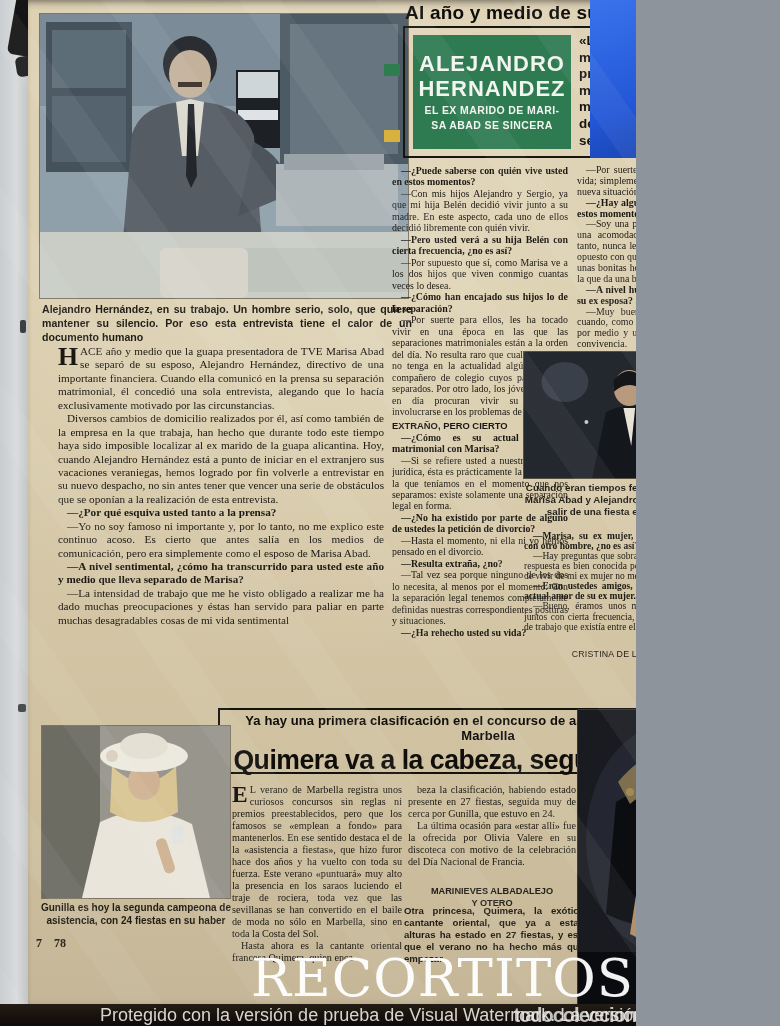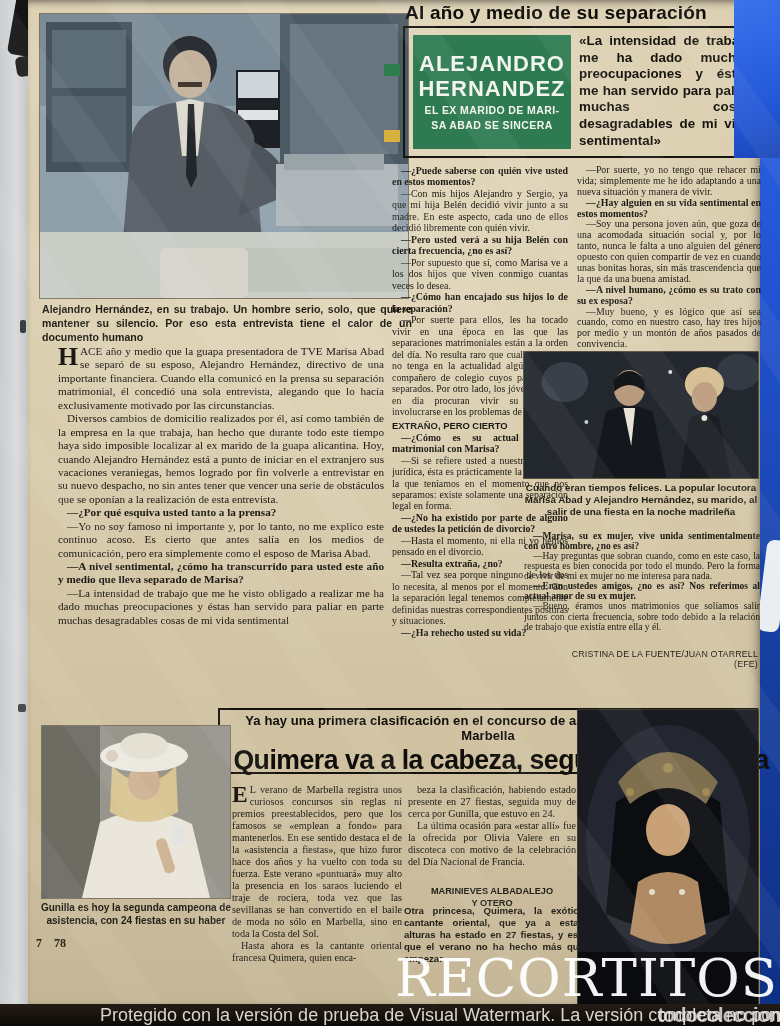--- a/index.html
+++ b/index.html
@@ -1,16 +1,16 @@
 <!DOCTYPE html>
 <html><head>
 <meta charset="utf-8">
 <style>
   html,body{margin:0;padding:0;background:#8e949c;}
-  .scene{position:relative;width:780px;height:1026px;overflow:hidden;
+  .scene{position:relative;width:636px;height:1026px;overflow:hidden;
          font-family:"Liberation Serif",serif;background:#a16207;}
 
   
   .left-margin{position:absolute;left:0;top:0;width:30px;height:1026px;
     background:linear-gradient(90deg,#c8ccce 0%,#d8dadb 55%,#bfc2c4 100%);}
   .blob1{position:absolute;left:12px;top:-6px;width:27px;height:62px;background:#151515;
     border-radius:6px;transform:rotate(10deg);}
   .blob2{position:absolute;left:16px;top:56px;width:21px;height:20px;background:#1d1d1d;
     border-radius:5px;transform:rotate(-9deg);}
   .mark1{position:absolute;left:20px;top:320px;width:6px;height:13px;background:#3c3f41;border-radius:2px;}

